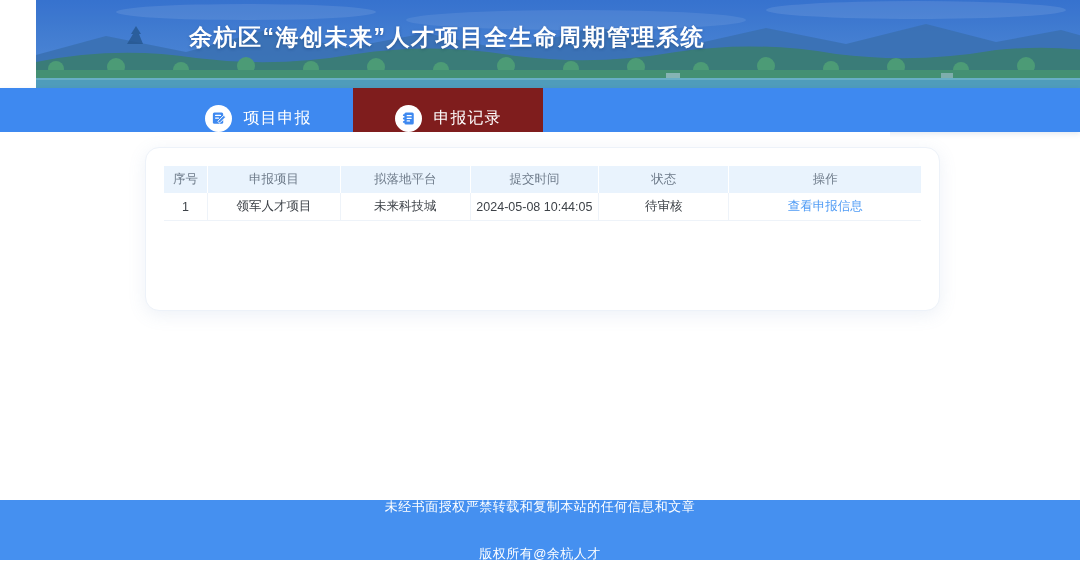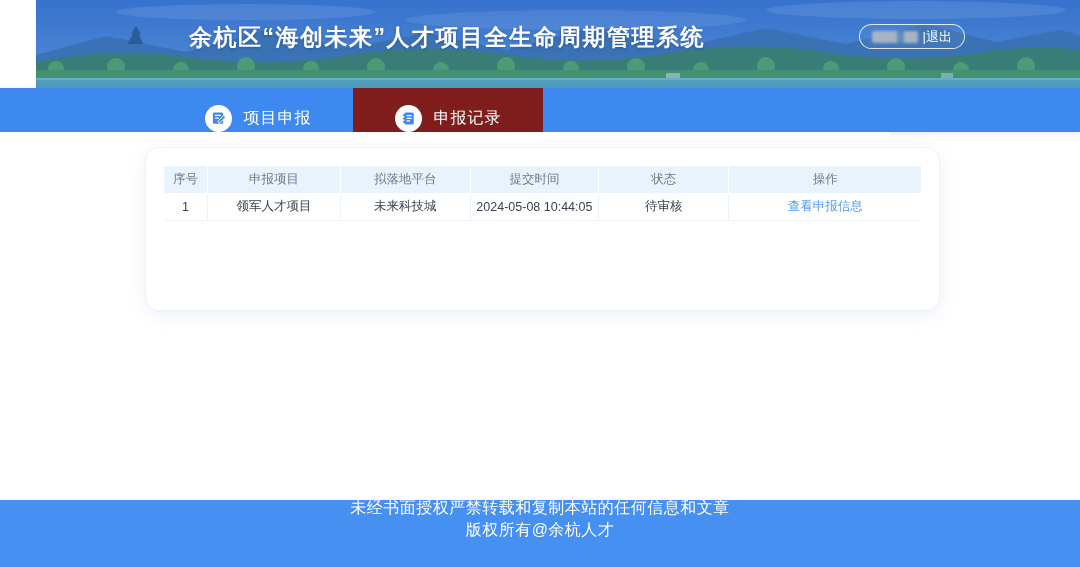--- a/index.html
+++ b/index.html
@@ -67,23 +67,23 @@
     border-right:1px solid #eef3f9; border-bottom:1px solid #eef3f9;
     background:#fff; padding:0 4px; white-space:nowrap; overflow:hidden;
   }
   .records td:last-child { border-right:none; }
   .col-no{width:5.8%;} .col-project{width:17.6%;} .col-platform{width:17.1%;}
   .col-time{width:17.0%;} .col-status{width:17.2%;} .col-action{width:25.3%;}
   .action-link { color:#4E9BF5; cursor:pointer; text-decoration:none; font-size:12.5px;margin-top:28px; }
 
   
   .footer {
-    width:1080px; height:67px; background:#4590F0; color:#fff;
-    display:flex; flex-direction:column; align-items:center; justify-content:flex-start;
-    gap:6px; font-size:16px;
+    width:1080px; height:60px; background:#4590F0; color:#fff;
+    display:flex; flex-direction:column; align-items:center; justify-content:space-between;
+    gap:6px; font-size:13px;
   }
   .footer div { line-height:1; letter-spacing:.5px; }
 </style>
 </head>
 <body>
 
 <div class="header">
   <svg class="landscape" width="1080" height="88" viewBox="0 0 1080 88">
     <defs>
       <linearGradient id="sky" x1="0" y1="0" x2="0" y2="1">
@@ -120,24 +120,20 @@
     <polygon points="95,34 100,26 105,34 103,34 107,44 99,44 91,44 97,34" fill="#24507a" opacity="0.8"></polygon>
     <rect x="630" y="73" width="14" height="5" fill="#e8eef0" opacity="0.55"></rect>
     <rect x="905" y="73" width="12" height="5" fill="#dfe7ea" opacity="0.5"></rect>
     <rect x="0" y="78" width="1080" height="10" fill="#5AAAB4"></rect>
     <rect x="0" y="78" width="1080" height="2" fill="#8FD0CC" opacity="0.6"></rect>
     <rect x="0" y="0" width="1080" height="88" fill="#2A6CD8" opacity="0.22"></rect>
   </svg>
 
   <div class="header-title">余杭区“海创未来”人才项目全生命周期管理系统</div>
 
-  <div class="user-pill">
-    <span class="masked-name"></span>
-    <span class="logout-label">|退出</span>
-  </div>
 </div>
 
 <div class="navbar">
   <div class="tab-strip">
 
     <div class="tab">
       <span class="tab-icon-circle">
         <svg width="15" height="15" viewBox="0 0 16 16">
           <rect x="2" y="1.5" width="11" height="12" rx="1.6" fill="#3E89F0"></rect>
           <rect x="4.2" y="4" width="6.6" height="1.4" rx="0.7" fill="#fff"></rect>

